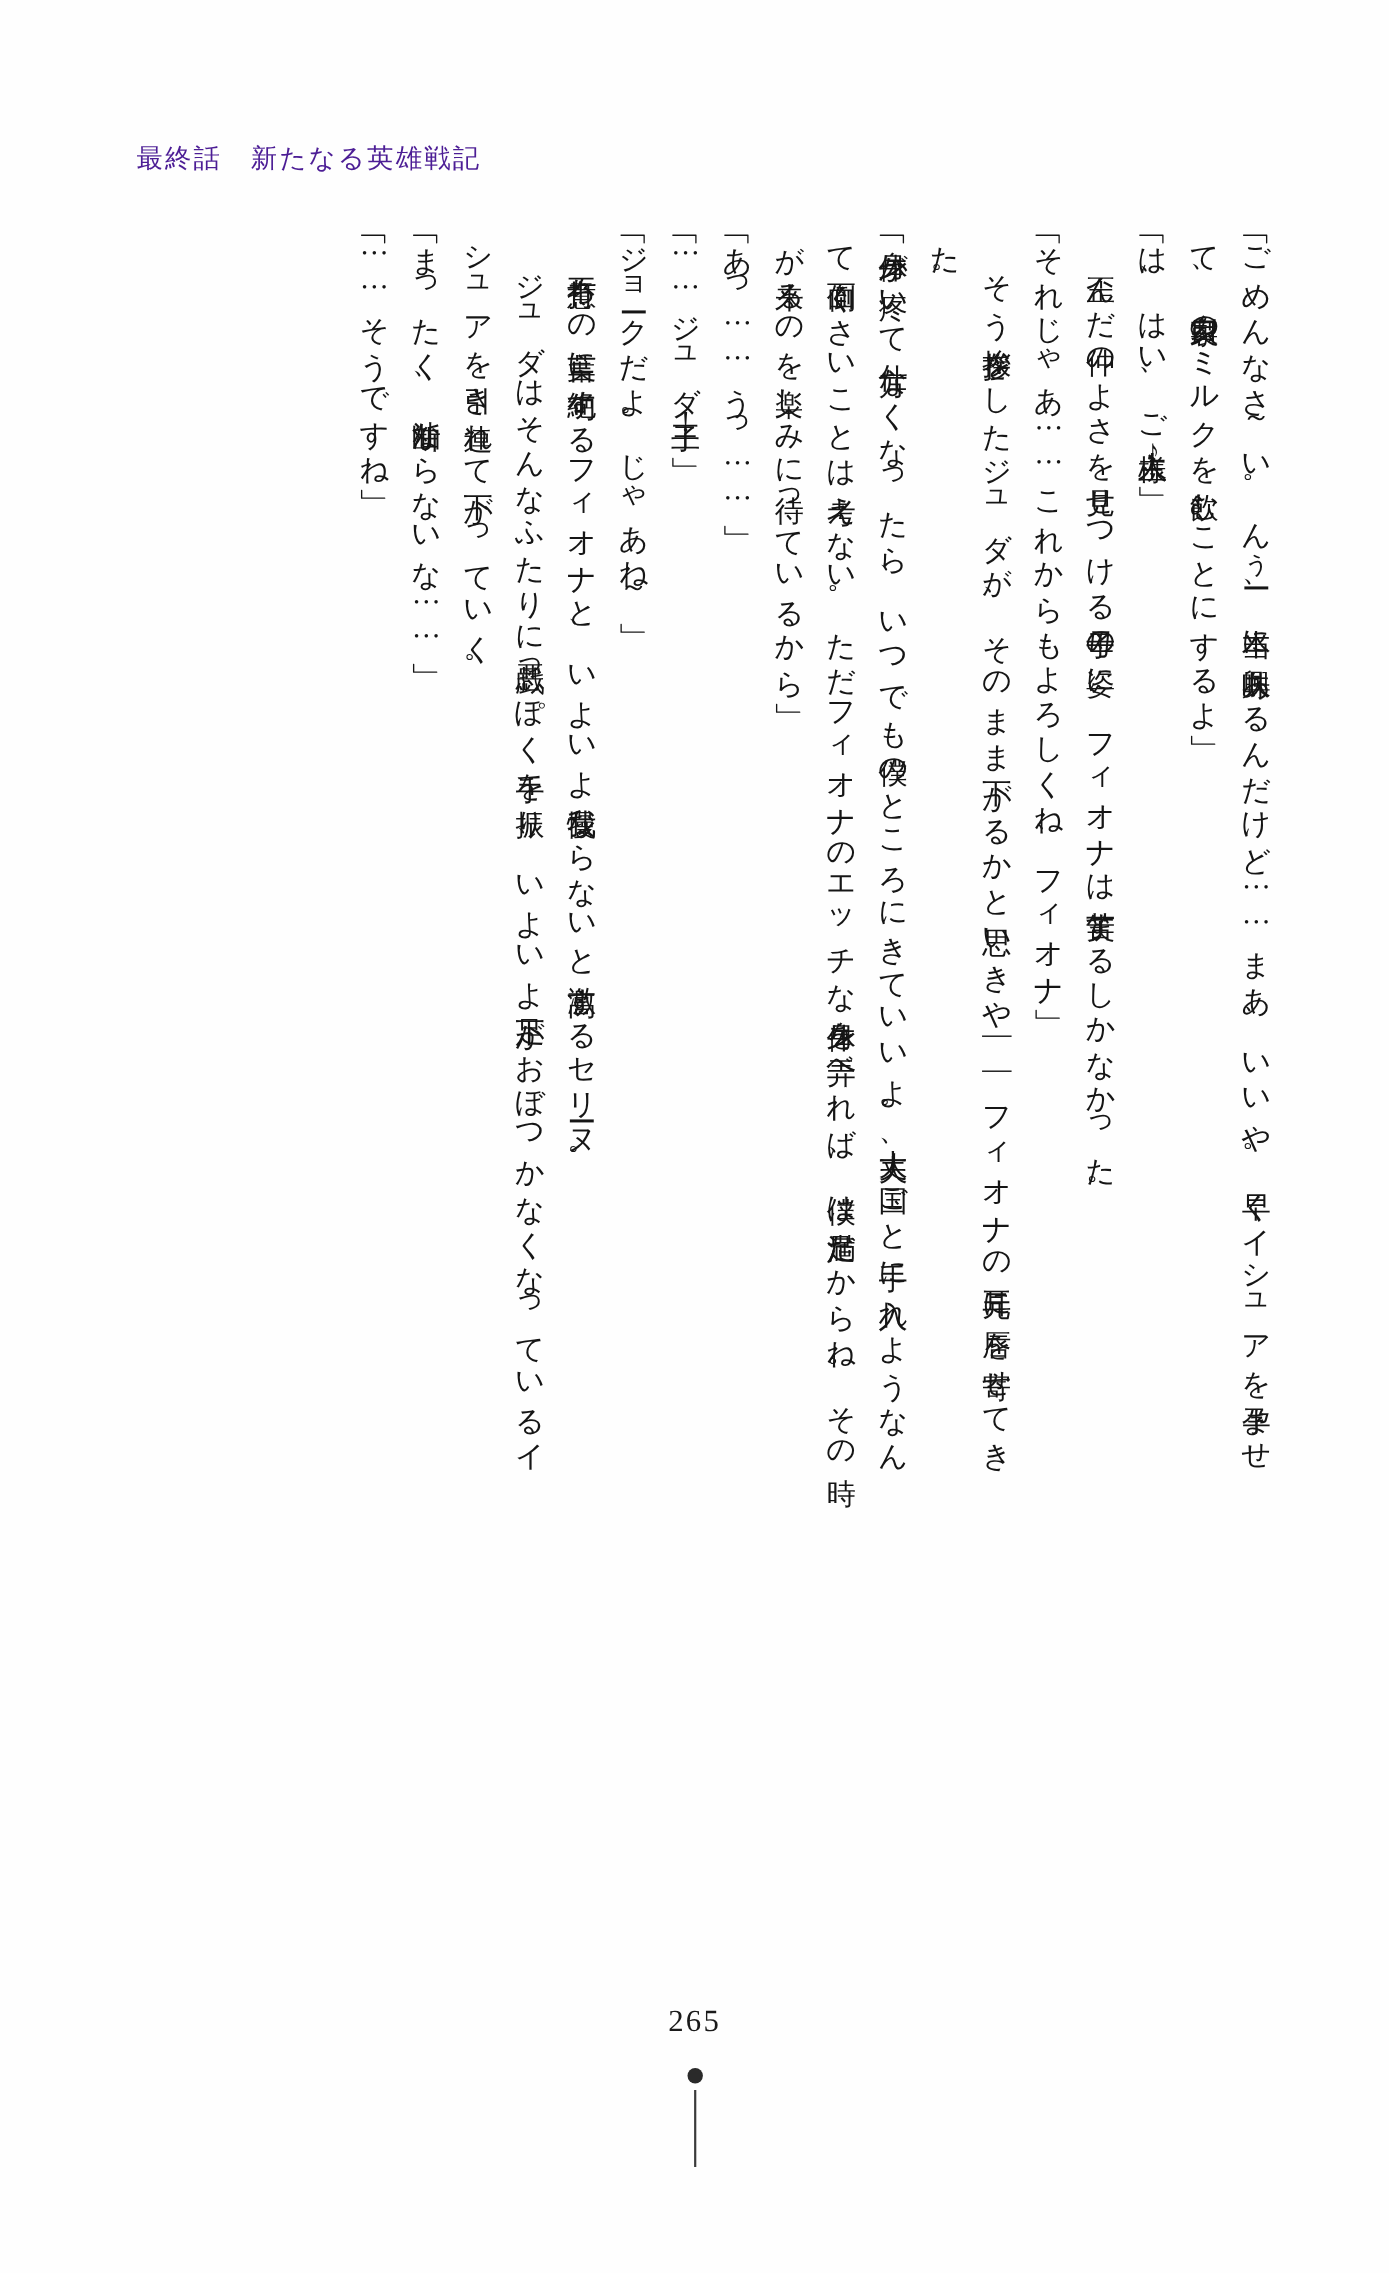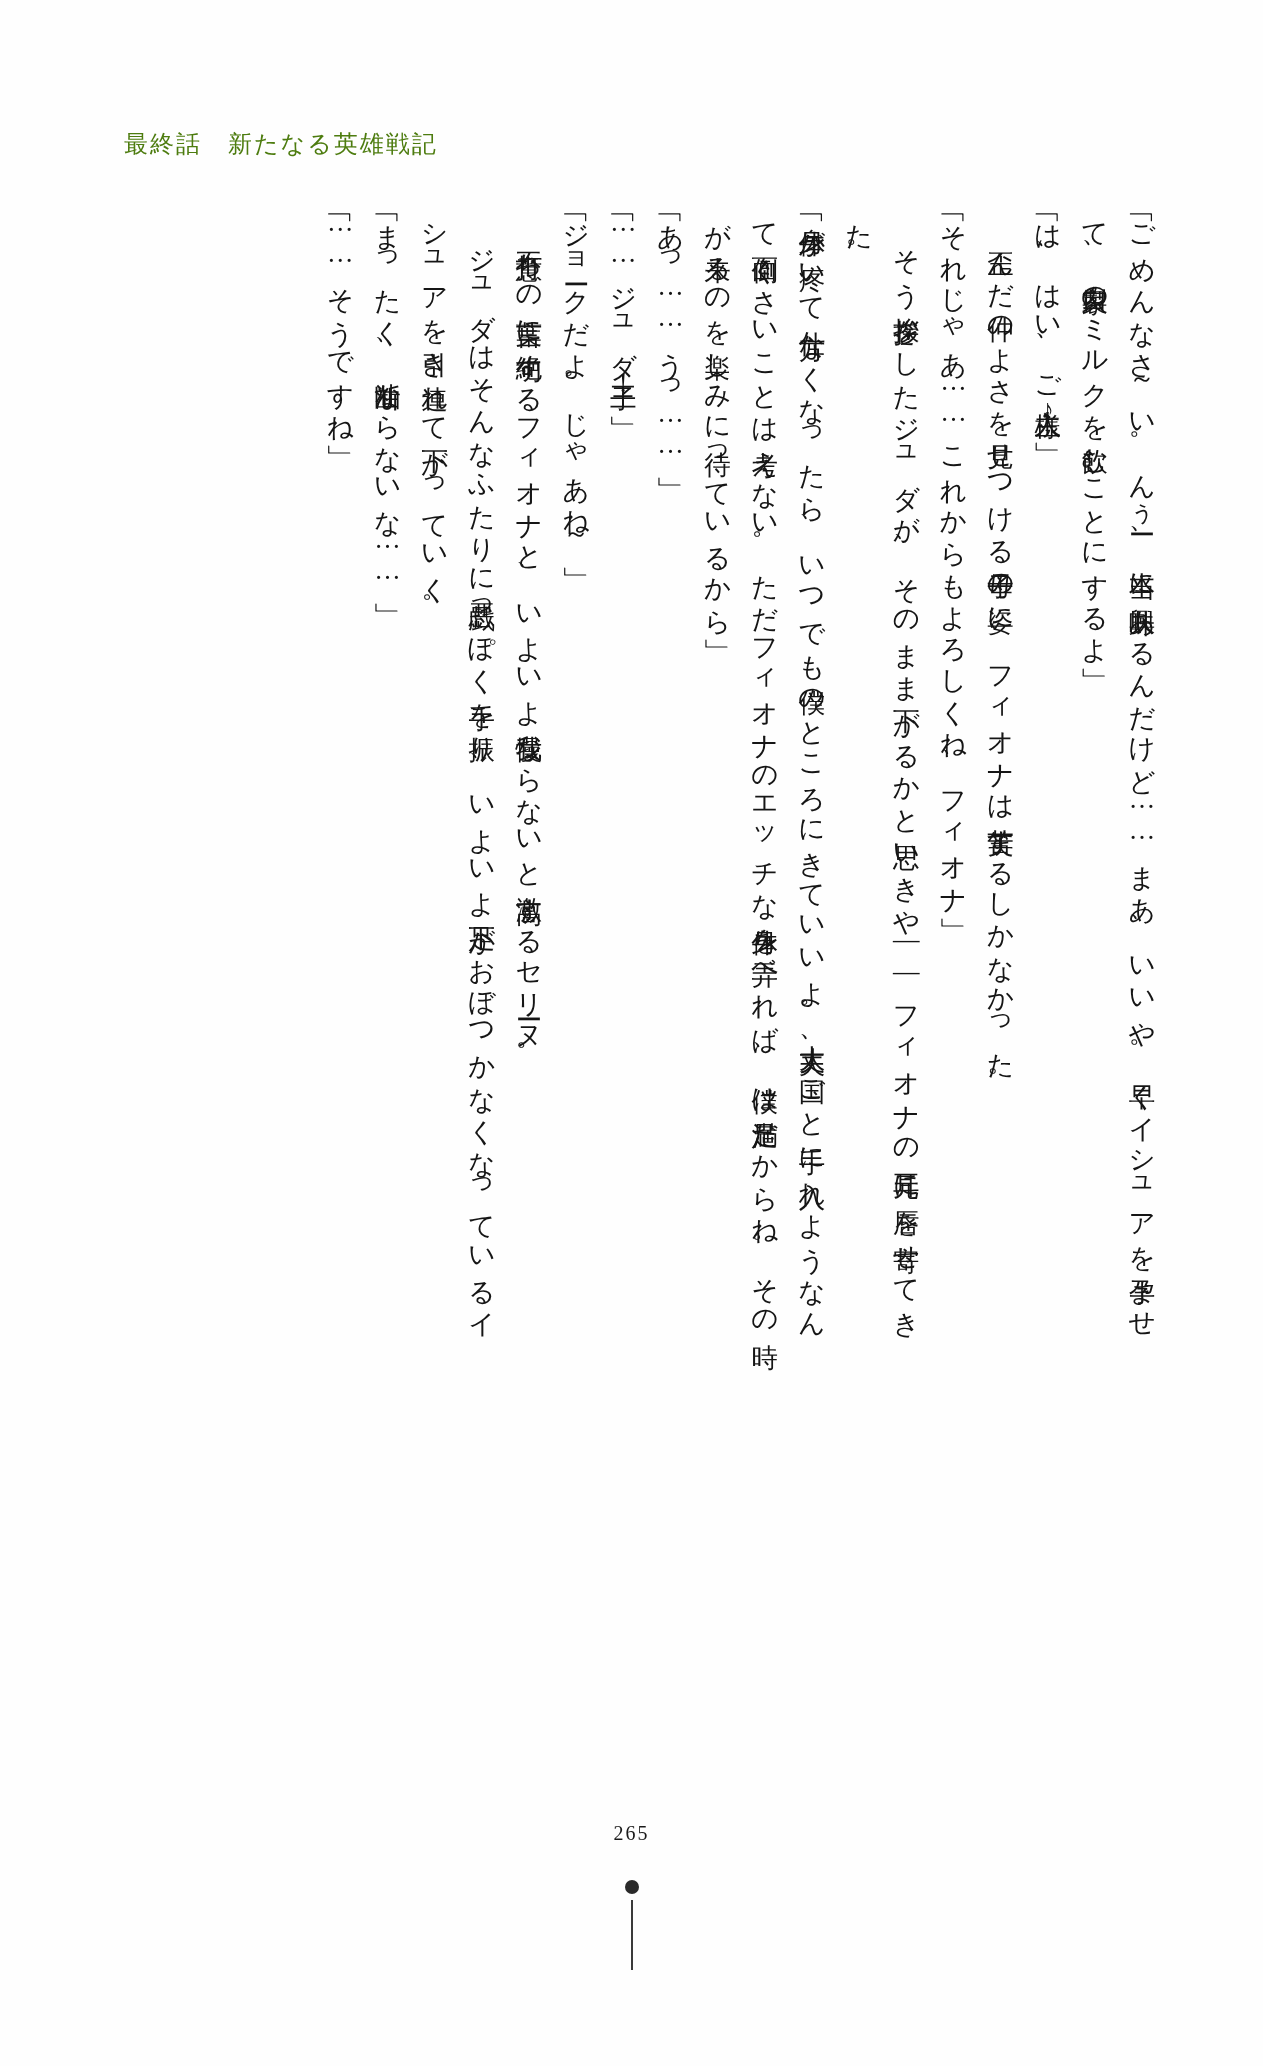--- a/index.html
+++ b/index.html
@@ -23,21 +23,21 @@
     background: #fefefe;
   }
 
   
   #running-header {
     position: absolute;
     top: 128px;
     left: 124px;
     font-size: 24px;
     letter-spacing: 2px;
-    color: #4d7c0f;
+    color: #4c1d95;
     white-space: nowrap;
   }
   #running-header .chap-num {
     margin-right: 26px;
   }
 
   
   #body-text {
     position: absolute;
     top: 205px;
@@ -62,21 +62,21 @@
     text-indent: 26px;
   }
 
   
   #page-number {
     position: absolute;
     left: 0;
     right: 0;
     top: 1822px;
     text-align: center;
-    font-size: 20px;
+    font-size: 28px;
     letter-spacing: 2px;
     color: #1a1a1a;
   }
 
   
   #binding-mark {
     position: absolute;
     left: 50%;
     transform: translateX(-50%);
     top: 1880px;

